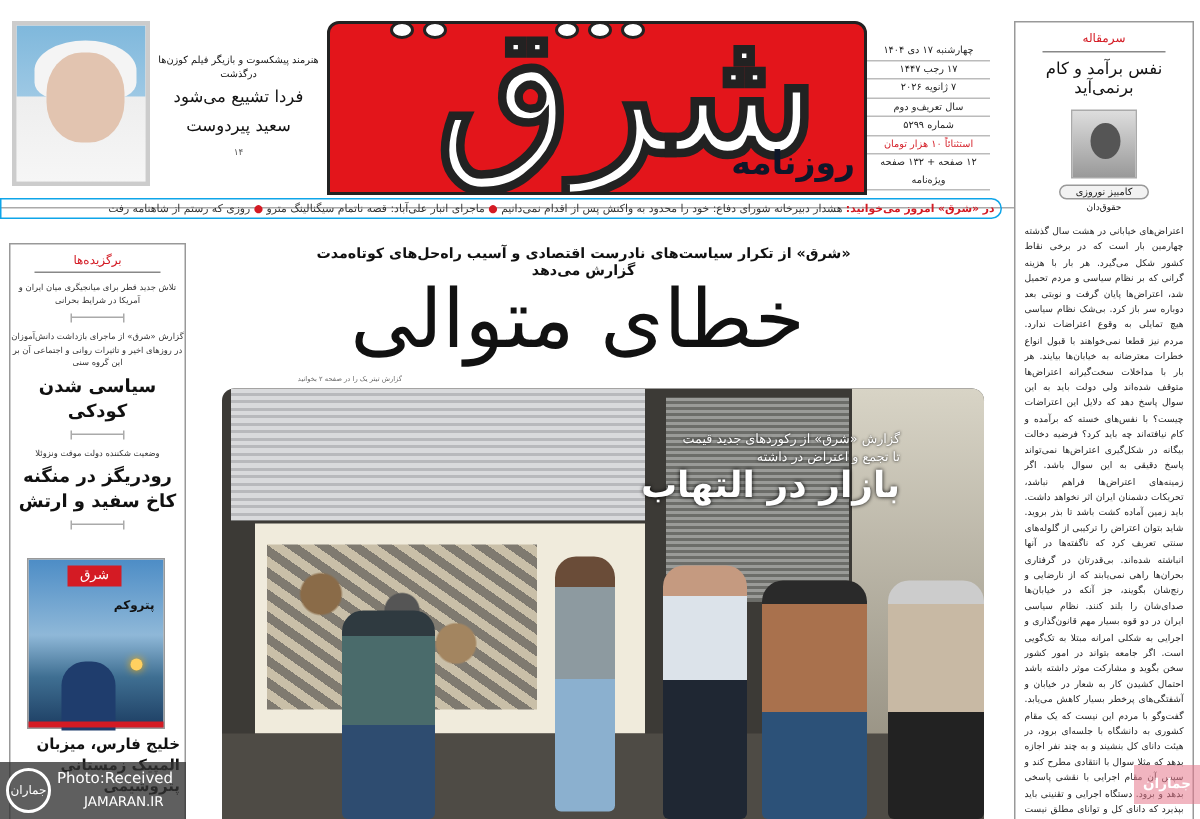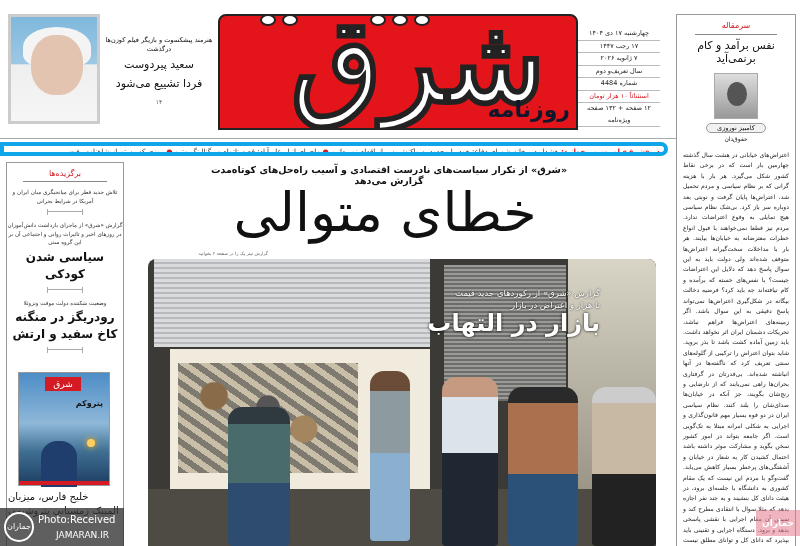--- a/index.html
+++ b/index.html
@@ -26,21 +26,21 @@
 .ed{left:676px;top:14px;width:120px;height:532px;border:1px solid #999;border-bottom:none}
 .ed .lbl{text-align:center;color:#d41b24;font-size:8px;margin-top:6px}
 .ed .rule{height:1px;background:#888;margin:4px 18px}
 .ed .title{text-align:center;font-size:11px;margin-top:4px}
 .ed .pic{margin:8px auto 0;width:44px;height:46px;background:linear-gradient(180deg,#ddd,#999);border:1px solid #aaa;position:relative}
 .ed .pic:after{content:"";position:absolute;left:12px;top:8px;width:20px;height:24px;background:#555;border-radius:50%}
 .ed .name{margin:4px auto 0;width:60px;text-align:center;font-size:6.5px;border:1px solid #999;border-radius:8px;background:#f2f2f2}
 .ed .role{text-align:center;font-size:6px;margin-top:2px}
 .ed .body{font-size:6.1px;line-height:10.4px;padding:8px 6px 0;text-align:justify;color:#222}
 
-.ticker{left:0;top:142px;width:668px;height:14px;border:4px solid #0ea5e9;border-radius:0 8px 8px 0;font-size:7.2px;line-height:12px;padding-right:4px;white-space:nowrap;overflow:hidden;color:#333}
+.ticker{left:0;top:132px;width:668px;height:14px;border:1px solid #0ea5e9;border-radius:0 8px 8px 0;font-size:7.2px;line-height:12px;padding-right:4px;white-space:nowrap;overflow:hidden;color:#333}
 .ticker .ttl{color:#d41b24;font-weight:bold}
 .ticker .bullet{color:#d41b24}
 .line-top{left:0;top:138px;width:676px;height:1px;background:#aaa}
 
 .kick{left:200px;top:164px;width:378px;text-align:center;font-size:9.5px;font-weight:bold}
 .hl{left:180px;top:180px;width:410px;text-align:center;font-size:54px;font-weight:400;line-height:66px;letter-spacing:1px}
 .cap{left:148px;top:251px;width:120px;font-size:4.5px;color:#666}
 
 .photo{left:148px;top:259px;width:508px;height:352px;background:#3c3a36;border-radius:8px 8px 0 0;overflow:hidden}
 .shutter1{position:absolute;left:6px;top:0;width:276px;height:88px;background:repeating-linear-gradient(180deg,#d9dadc 0 3px,#b8b9bc 3px 5px)}
@@ -60,21 +60,21 @@
 .lc .item .k{font-size:5.6px;line-height:8.5px;color:#333}
 .lc .item .h{font-size:12px;font-weight:bold;line-height:17px;margin-top:2px}
 .lc .sep{height:6px;margin:4px 40px 0;border:1px solid #aaa;border-top:none;border-bottom:none;position:relative}
 .lc .sep:after{content:"";position:absolute;left:0;right:0;top:2px;height:1px;background:#aaa}
 .mag{left:18px;top:372px;width:92px;height:114px;background:linear-gradient(180deg,#4d8dc6 0%,#8fb8d8 45%,#3f6f92 70%,#1d3e63 100%);border:1px solid #999}
 .mag .mlogo{position:absolute;left:26px;top:4px;width:36px;height:14px;background:#d41b24;color:#fff;font-size:9px;text-align:center;line-height:14px}
 .mag .mt{position:absolute;right:6px;top:26px;font-size:8px;font-weight:bold;color:#111}
 .mag .fire{position:absolute;left:68px;top:66px;width:8px;height:8px;background:#ffd060;border-radius:50%;box-shadow:0 0 6px #ffb000}
 .mag .worker{position:absolute;left:22px;top:68px;width:36px;height:46px;background:#1f3d6d;border-radius:16px 16px 0 0}
 .mag .strip{position:absolute;left:0;bottom:0;width:100%;height:4px;background:#d41b24}
-.magcap{left:8px;top:490px;width:112px;text-align:left;font-size:10px;font-weight:normal;line-height:14px}
+.magcap{left:8px;top:490px;width:112px;text-align:right;font-size:10px;font-weight:bold;line-height:14px}
 .wm{left:0;top:508px;width:124px;height:38px;background:rgba(50,50,50,.78);color:#fff}
 .wm .circ{position:absolute;left:4px;top:4px;width:30px;height:30px;border:2px solid #fff;border-radius:50%;font-size:8px;text-align:center;line-height:26px}
 .wm .t1{position:absolute;left:38px;top:6px;font-size:10px;direction:ltr}
 .wm .t2{position:absolute;left:56px;top:22px;font-size:9px;direction:ltr}
 .wm-right{left:756px;top:510px;width:44px;height:26px;background:rgba(230,120,140,.55);color:#fff;font-size:9px;text-align:center;line-height:26px;font-weight:bold}
 </style>
 </head>
 <body>
 
 <div class="abs line-top"></div>
@@ -87,33 +87,33 @@
   <span class="dots" style="left:194px"></span>
   <span class="big">شرق</span>
   <span class="sub">روزنامه</span>
 </div>
 
 <div class="abs datebox">
   <div>چهارشنبه ۱۷ دی ۱۴۰۴</div>
   <div>۱۷ رجب ۱۴۴۷</div>
   <div>۷ ژانویه ۲۰۲۶</div>
   <div>سال تعریف‌و دوم</div>
-  <div>شماره 4484</div>
+  <div>شماره ۵۲۹۹</div>
   <div class="price">استثنائاً ۱۰ هزار تومان</div>
   <div>۱۲ صفحه + ۱۳۲ صفحه ویژه‌نامه</div>
 </div>
 
 <div class="abs obit-photo">
   <div class="hair"></div>
   <div class="face"></div>
 </div>
 <div class="abs obit-text">
   <div class="kicker">هنرمند پیشکسوت و بازیگر فیلم کوزن‌ها درگذشت</div>
+  <div class="head">فردا تشییع می‌شود</div>
   <div class="head">سعید پیردوست</div>
-  <div class="head">فردا تشییع می‌شود</div>
   <div class="pg">۱۴</div>
 </div>
 
 <div class="abs ed">
   <div class="lbl">سرمقاله</div>
   <div class="rule"></div>
   <div class="title">نفس برآمد و کام برنمی‌آید</div>
   <div class="pic"></div>
   <div class="name">کامبیز نوروزی</div>
   <div class="role">حقوق‌دان</div>
@@ -140,21 +140,21 @@
   <div class="shutter2"></div>
   <div class="wall"></div>
   <div class="floor"></div>
   <div class="person" style="left:80px;top:148px;width:62px;height:139px;background:linear-gradient(180deg,#2f3a40 0 12%,#4a6b6b 12% 55%,#2e4c70 55%)"></div>
   <div class="person" style="left:222px;top:112px;width:40px;height:170px;background:linear-gradient(180deg,#6a4c38 0 12%,#8d9aa0 12% 48%,#8bb0cf 48%)"></div>
   <div class="person" style="left:294px;top:118px;width:56px;height:169px;background:linear-gradient(180deg,#c59a80 0 12%,#dce3ea 12% 45%,#1f2733 45%)"></div>
   <div class="person" style="left:360px;top:128px;width:70px;height:159px;background:linear-gradient(180deg,#2a2a2a 0 10%,#a9714d 10% 55%,#2c5178 55%)"></div>
   <div class="person" style="left:444px;top:128px;width:64px;height:159px;background:linear-gradient(180deg,#ccc 0 10%,#c8b9a4 10% 55%,#222 55%)"></div>
   <div class="sub">
     <div>گزارش «شرق» از رکوردهای جدید قیمت</div>
-    <div>تا هزار و اعتراض در بازار</div>
+    <div>تا تجمع و اعتراض در داشته</div>
   </div>
   <div class="big">بازار در التهاب</div>
 </div>
 
 <div class="abs lc">
   <div class="lbl">برگزیده‌ها</div>
   <div class="rule"></div>
   <div class="item">
     <div class="k">تلاش جدید قطر برای میانجیگری میان ایران و آمریکا در شرایط بحرانی</div>
     <div class="sep"></div>

